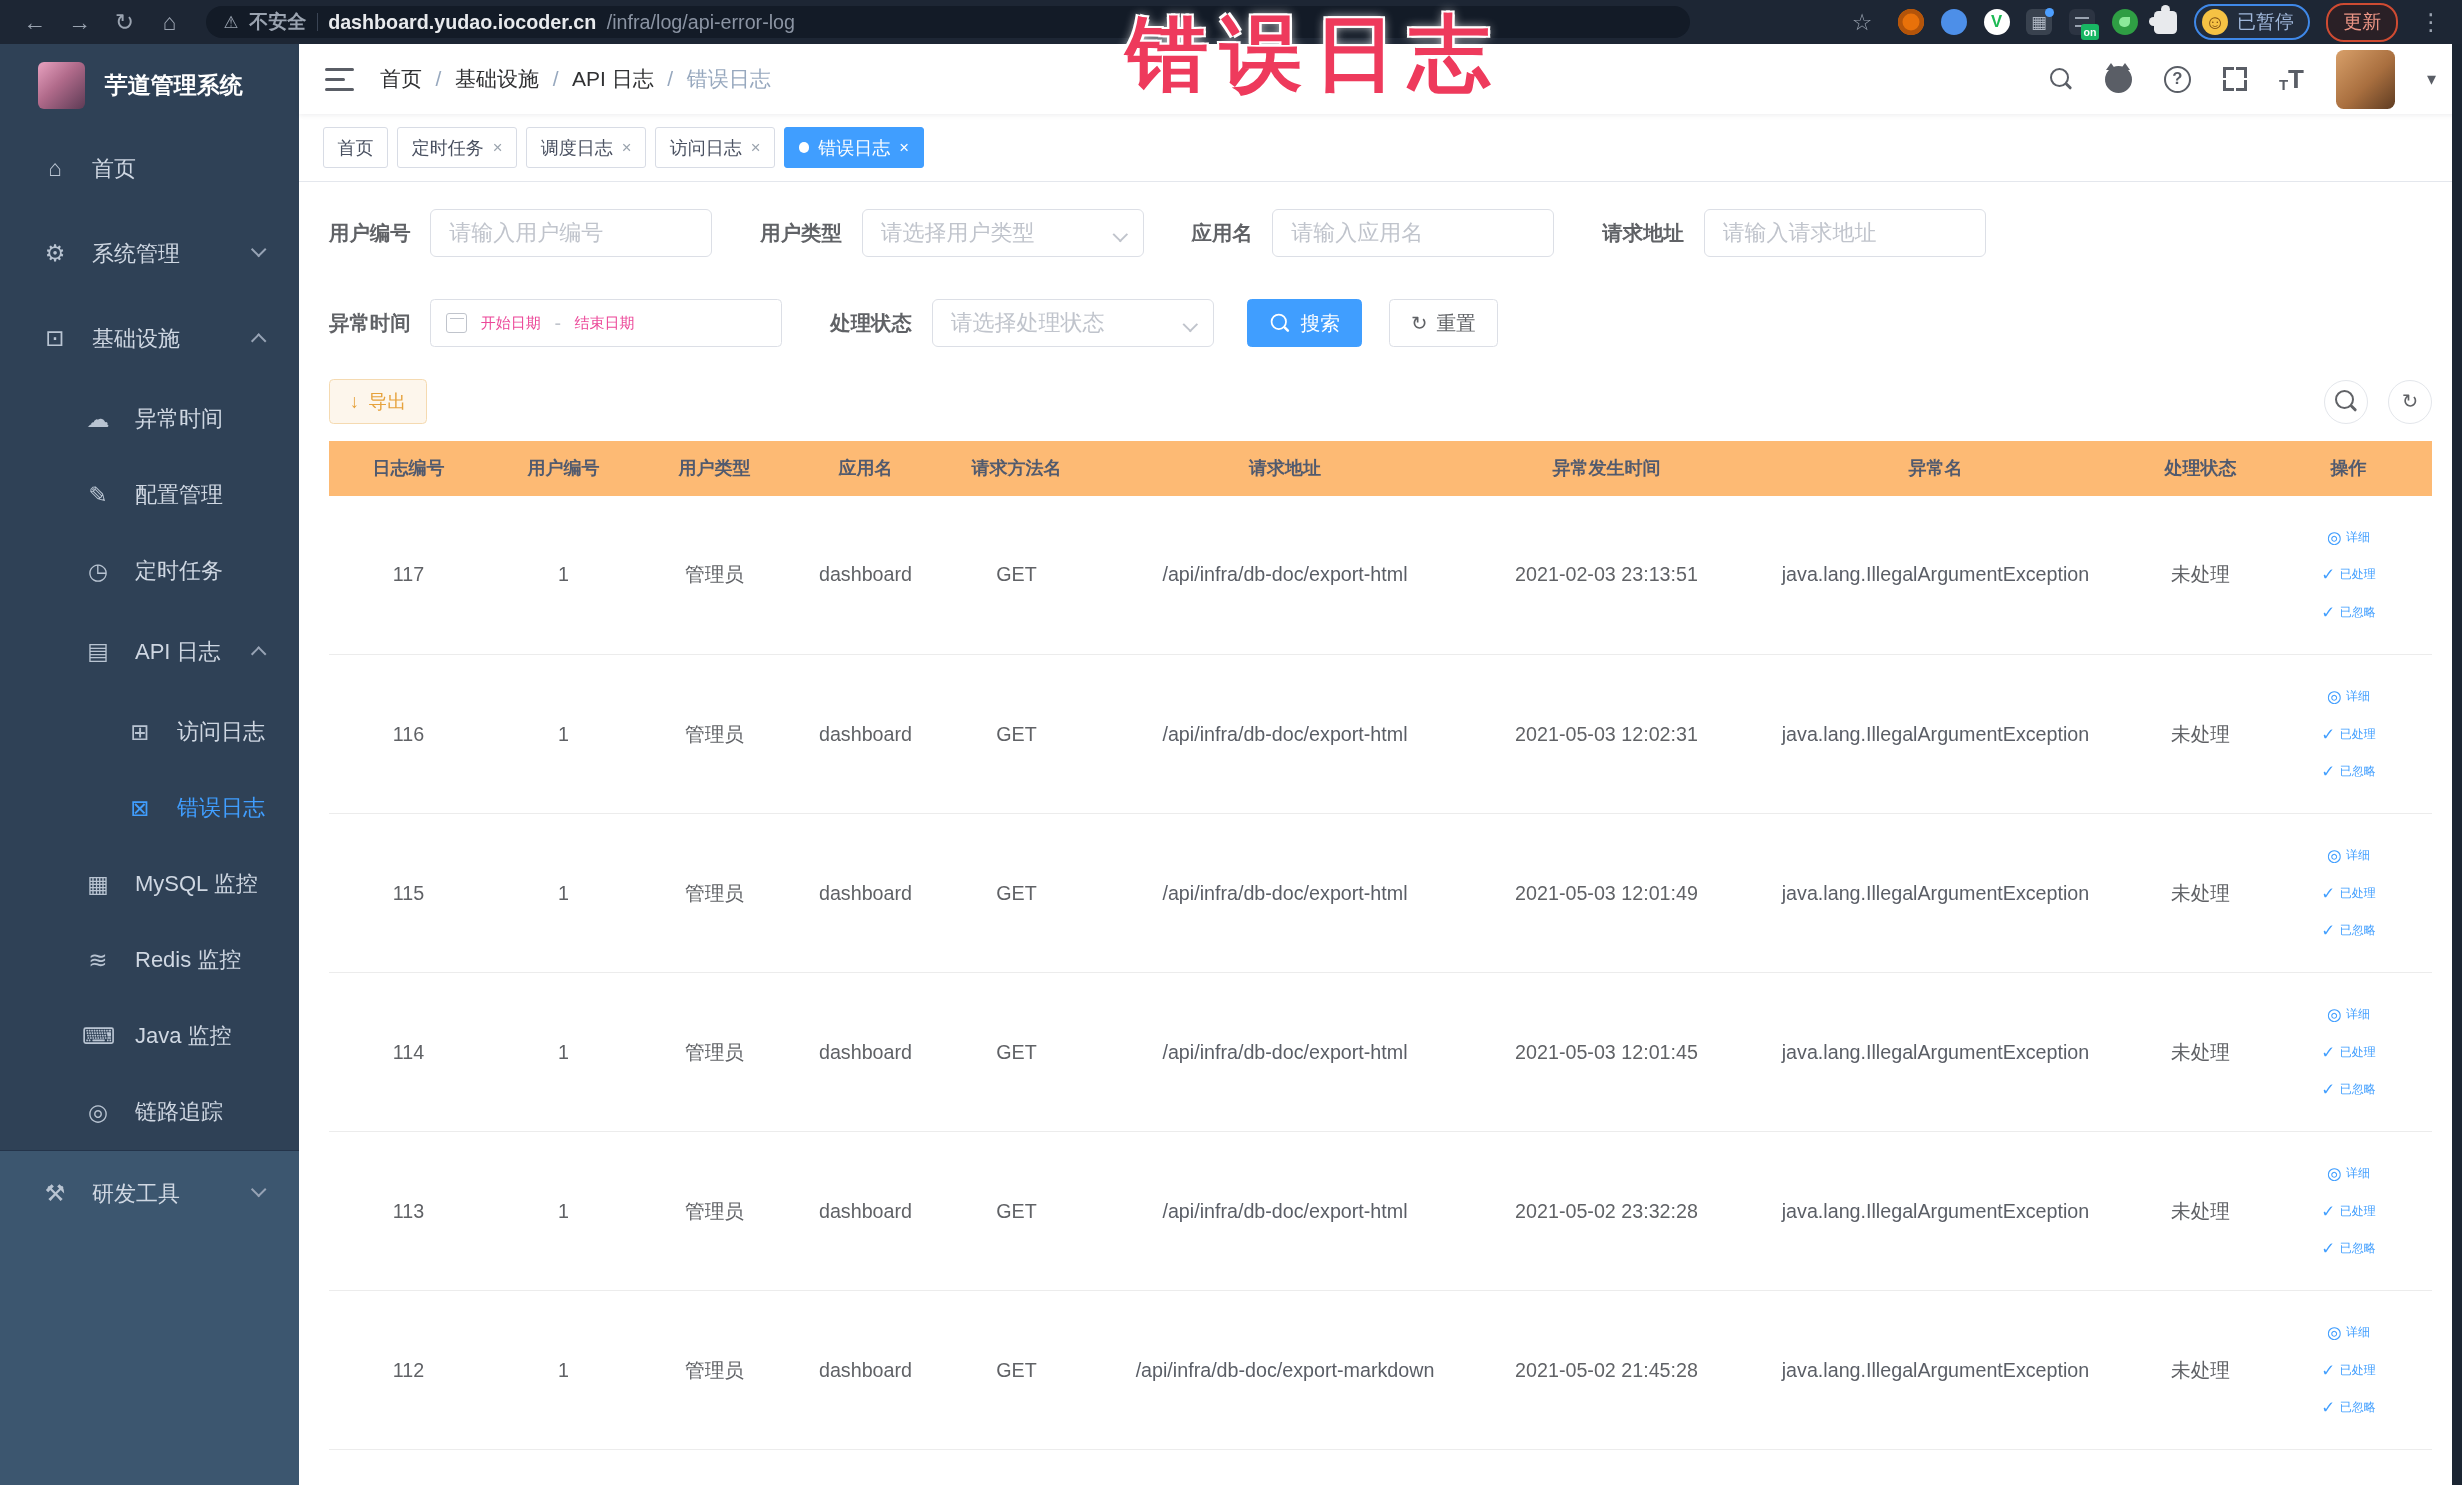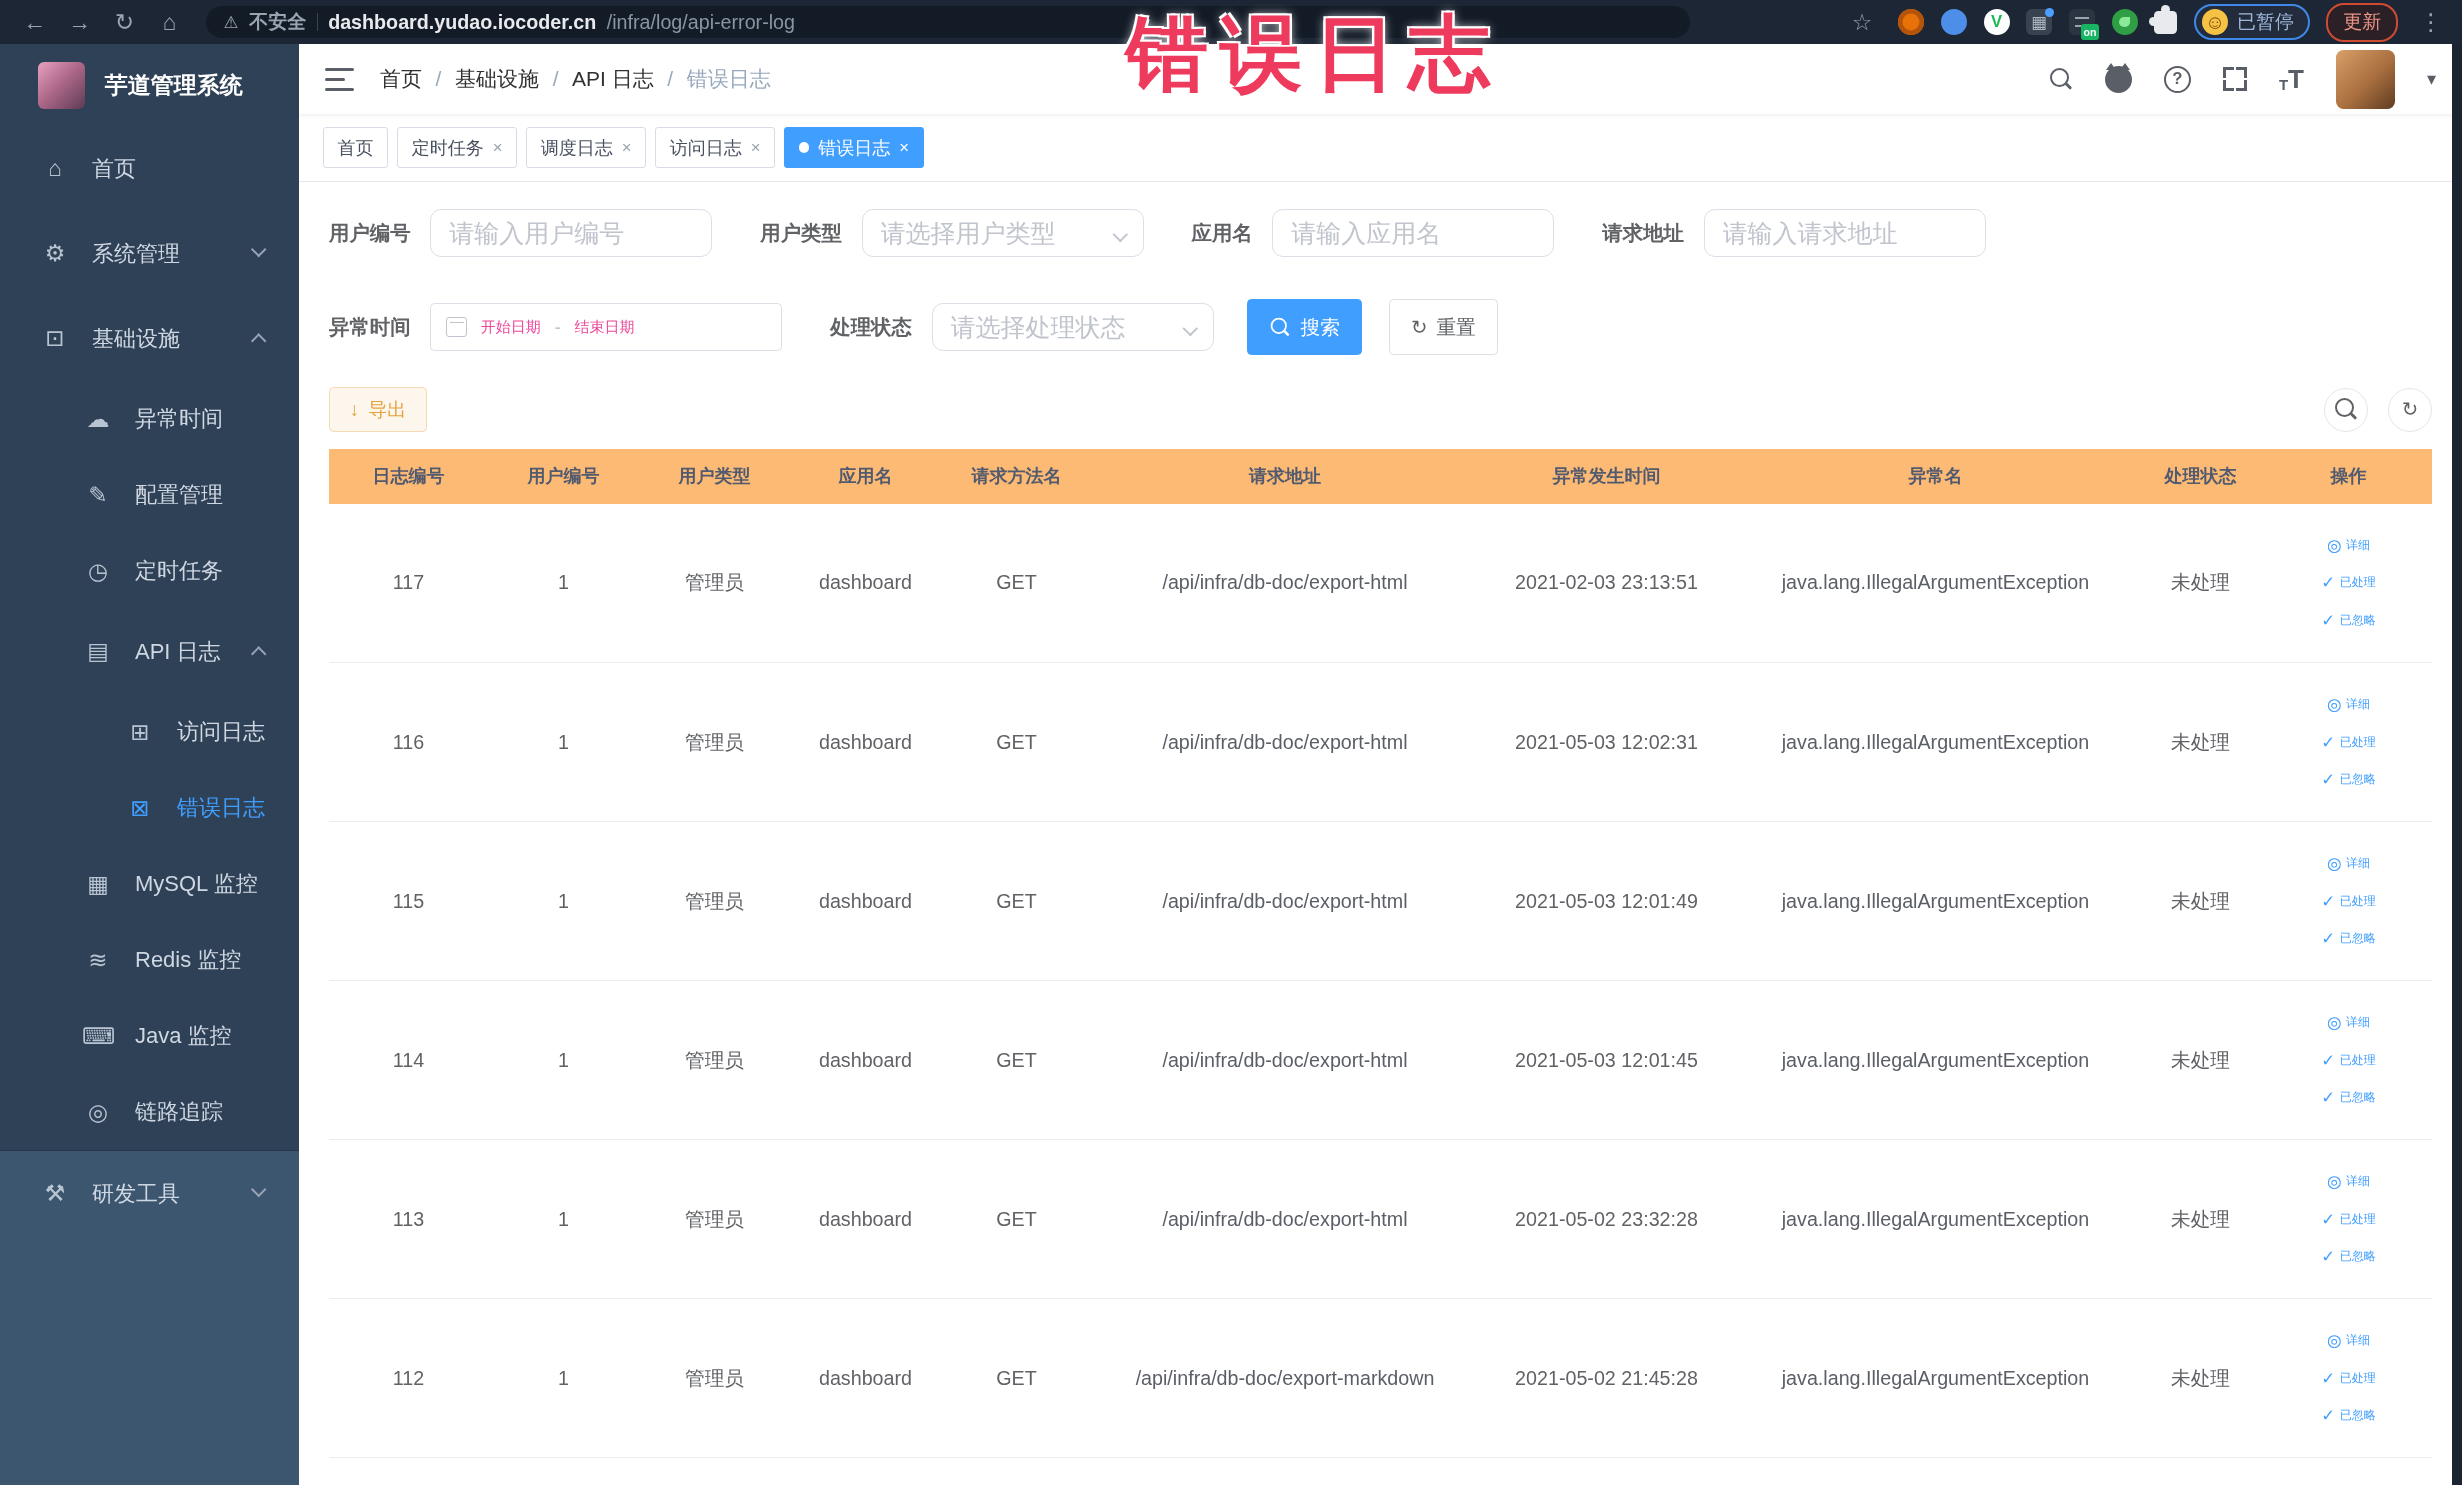--- a/index.html
+++ b/index.html
@@ -104,31 +104,31 @@
   .tag.active { background:#409eff; border-color:#409eff; color:#fff; }
   .tag.active .x { color:#fff; }
   .tag .dot { width:10.6px; height:10.6px; border-radius:50%; background:#fff; }
 
   
   .content { flex:1; padding:27px 30px 0; overflow:hidden; }
   .f-row { display:flex; align-items:center; }
   .f-row + .f-row { margin-top:42px; }
   .f-group { display:flex; align-items:center; margin-right:48px; }
   .f-label { font-size:20.4px; font-weight:700; color:#606266; margin-right:19.7px; white-space:nowrap; }
-  .inp { width:282px; height:48px; border:0.8px solid #dcdfe6; border-radius:11px; padding:0 18px; font-size:25px; color:#737373; background:#fff; outline:none; font-family:inherit; }
+  .inp { width:282px; height:48px; border:0.8px solid #dcdfe6; border-radius:6px; padding:0 18px; font-size:22px; color:#737373; background:#fff; outline:none; font-family:inherit; }
   .inp::placeholder { color:#c0c4cc; }
   .sel { position:relative; width:282px; }
   .sel .inp { width:100%; padding-right:45px; }
   .sel .chev2 { position:absolute; right:18px; top:19.7px; width:10.6px; height:10.6px; border-right:2.3px solid #c0c4cc; border-bottom:2.3px solid #c0c4cc; transform:rotate(45deg); }
   .daterange { width:352px; height:48px; border:0.8px solid #dcdfe6; border-radius:4.5px; display:flex; align-items:center; padding:0 15px; gap:13.6px; background:#fff; }
   .cal { width:21px; height:19.7px; border:1.5px solid #c0c4cc; border-radius:3px; position:relative; flex:0 0 auto; }
   .cal::before { content:""; position:absolute; top:3.8px; left:2.3px; right:2.3px; height:1.5px; background:#c0c4cc; }
   .ph { color:#ec4899; font-size:15px; white-space:nowrap; }
   .dr-sep { color:#c0c4cc; font-size:19.7px; }
-  .btn { display:inline-flex; align-items:center; justify-content:center; gap:9px; height:56px; padding:0 21px; border-radius:4.5px; font-size:19.7px; border:0.8px solid #dcdfe6; background:#fff; color:#606266; white-space:nowrap; }
+  .btn { display:inline-flex; align-items:center; justify-content:center; gap:9px; height:48px; padding:0 21px; border-radius:4.5px; font-size:19.7px; border:0.8px solid #dcdfe6; background:#fff; color:#606266; white-space:nowrap; }
   .btn.primary { background:#409eff; border-color:#409eff; color:#fff; margin-left:33px; }
   .btn.plain { margin-left:27px; }
   .btn .mag { transform:scale(.85); }
   .i-refresh::before { content:"↻"; font-size:19.7px; }
   .toolbar { margin-top:32px; display:flex; align-items:center; }
   .btn.warn { height:45px; background:#fdf6ec; border-color:#f5dab1; color:#e6a23c; font-size:19px; padding:0 19.7px; }
   .i-down::before { content:"↓"; font-weight:700; }
   .tool-right { margin-left:auto; display:flex; gap:19.7px; }
   .circle-btn { width:44px; height:44px; border-radius:50%; border:0.8px solid #e3e6eb; background:#fff; display:flex; align-items:center; justify-content:center; color:#606266; }
 

